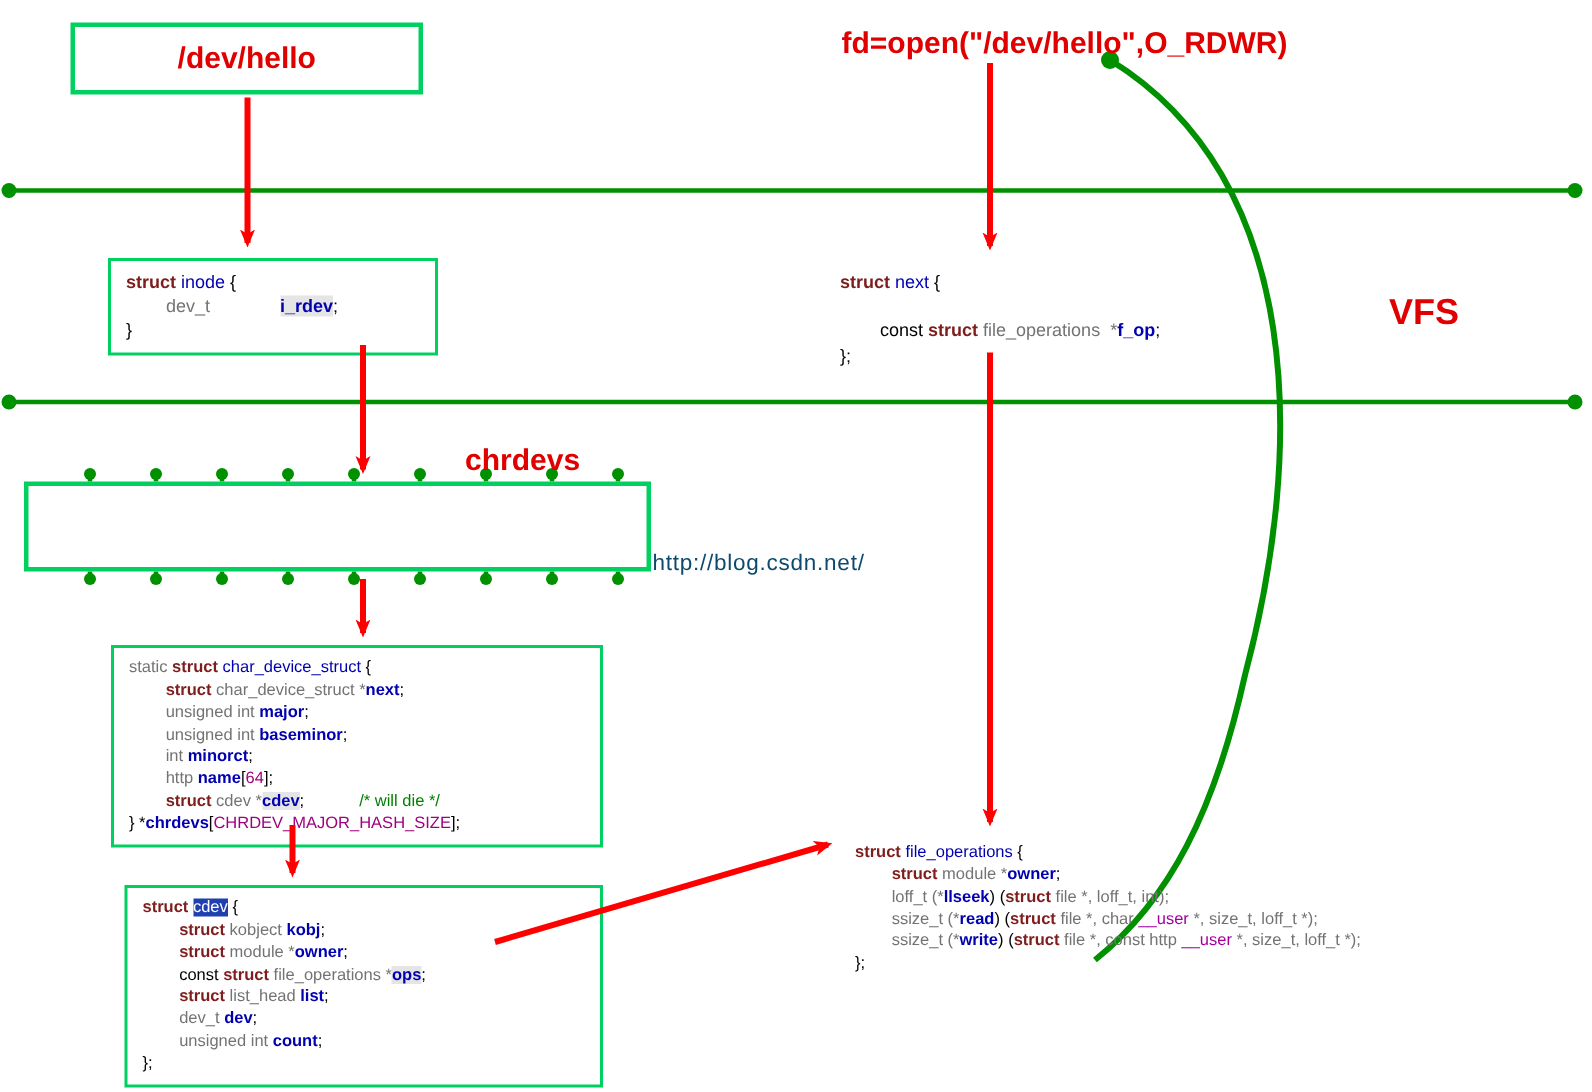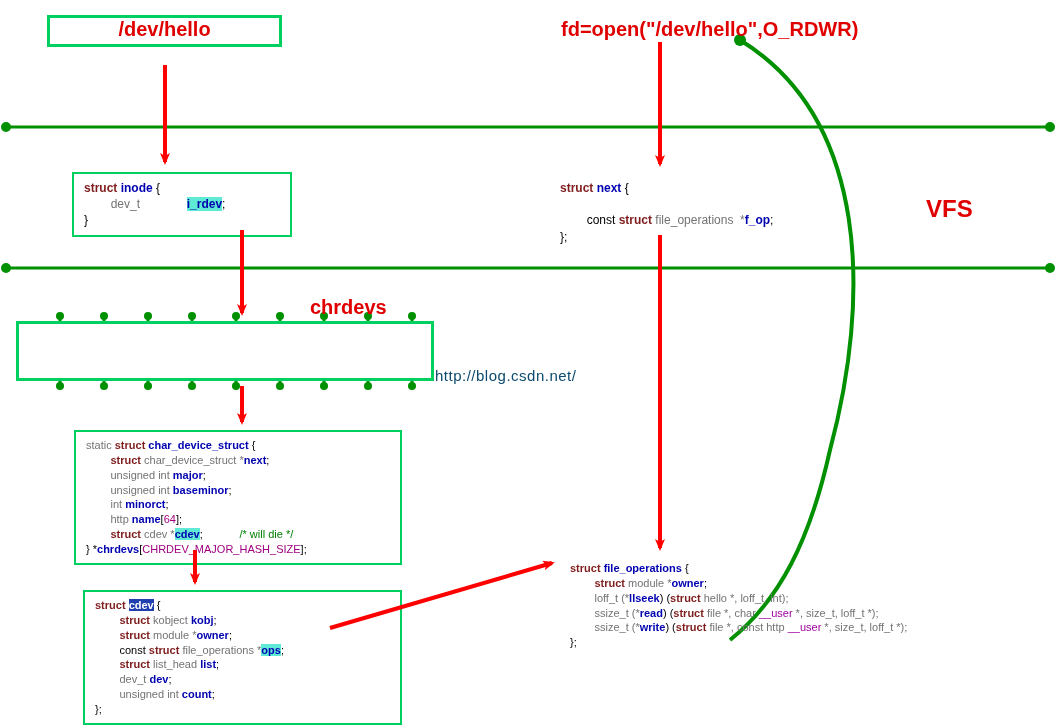--- a/index.html
+++ b/index.html
@@ -3,35 +3,35 @@
 <meta charset="utf-8">
 <style>
   *{box-sizing:border-box;margin:0;padding:0}
   body{font-family:Verdana,Arial,sans-serif;background:#fff;position:relative;width:1061px;height:728px;overflow:hidden}
   .box{position:absolute;border:2px solid #00d060;background:#fff;z-index:3}
   .red{color:#e00000;font-weight:bold}
   .kw{color:#7f1d1d;font-weight:bold}
   .nm{color:#0000b0;font-weight:bold}
   .ty{color:#737373}
   .cm{color:#008000}
-  .hl{background:#5eead4}
+  .hl{background:#e5e5e5}
   .sel{background:#2040b0;color:#fff}
   .txt{font-family:Verdana,Arial,sans-serif;font-size:12px;line-height:1.35;padding:6px 10px;white-space:pre}
-  .title{font-weight:bold}
+  .title{font-weight:normal}
   .lbl{position:absolute;color:#e00000;font-weight:bold;font-size:20px;z-index:5}
   .wm{position:absolute;color:#0c4a6e;font-size:15px;letter-spacing:.5px;z-index:1}
   svg.layer{position:absolute;left:0;top:0;width:1061px;height:728px;pointer-events:none;z-index:2}
   svg.layer.top{z-index:4}
 </style>
 </head>
 <body>
 
 <div class="wm" style="left:435px;top:367px">http://blog.csdn.net/</div>
 
-<div class="box" style="left:47px;top:15px;width:235px;height:32px;display:flex;justify-content:center;border-width:3px">
+<div class="box" style="left:47px;top:15px;width:235px;height:48px;display:flex;align-items:center;justify-content:center;border-width:3px">
   <span class="red" style="font-size:20px">/dev/hello</span>
 </div>
 
 <div class="lbl" style="left:561px;top:18px">fd=open("/dev/hello",O_RDWR)</div>
 
 <div class="lbl" style="left:926px;top:195px;font-size:24px">VFS</div>
 
 <div class="lbl" style="left:310px;top:296px">chrdevs</div>
 
 <div class="box" style="left:72px;top:172px;width:220px">
@@ -67,21 +67,21 @@
 <span>        const </span><span class="kw">struct</span><span class="ty"> file_operations *</span><span class="nm hl">ops</span><span>;</span>
 <span class="kw">        struct</span><span class="ty"> list_head </span><span class="nm">list</span><span>;</span>
 <span class="ty">        dev_t </span><span class="nm">dev</span><span>;</span>
 <span class="ty">        unsigned int </span><span class="nm">count</span><span>;</span>
 <span>};</span></div>
 </div>
 
 <div style="position:absolute;left:560px;top:555px;width:490px;z-index:3">
   <div class="txt" style="font-size:11px"><span class="kw">struct </span><span class="nm title">file_operations</span><span> {</span>
 <span class="kw">        struct</span><span class="ty"> module *</span><span class="nm">owner</span><span>;</span>
-<span class="ty">        loff_t (*</span><span class="nm">llseek</span><span>) (</span><span class="kw">struct</span><span class="ty"> hello *, loff_t, int);</span>
+<span class="ty">        loff_t (*</span><span class="nm">llseek</span><span>) (</span><span class="kw">struct</span><span class="ty"> file *, loff_t, int);</span>
 <span class="ty">        ssize_t (*</span><span class="nm">read</span><span>) (</span><span class="kw">struct</span><span class="ty"> file *, char </span><span style="color:#a000a0">__user</span><span class="ty"> *, size_t, loff_t *);</span>
 <span class="ty">        ssize_t (*</span><span class="nm">write</span><span>) (</span><span class="kw">struct</span><span class="ty"> file *, const http </span><span style="color:#a000a0">__user</span><span class="ty"> *, size_t, loff_t *);</span>
 <span>};</span></div>
 </div>
 
 <svg class="layer">
   <defs></defs>
 
   <line x1="6" y1="127" x2="1050" y2="127" stroke="#009000" stroke-width="3"></line>
   <circle cx="6" cy="127" r="5" fill="#009000"></circle>

